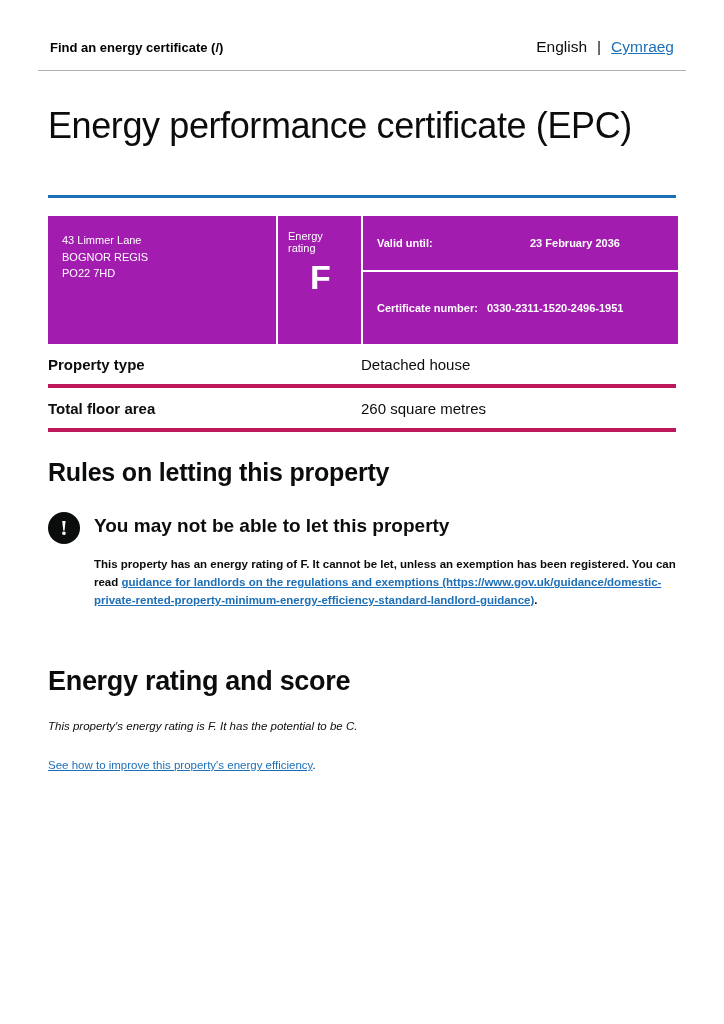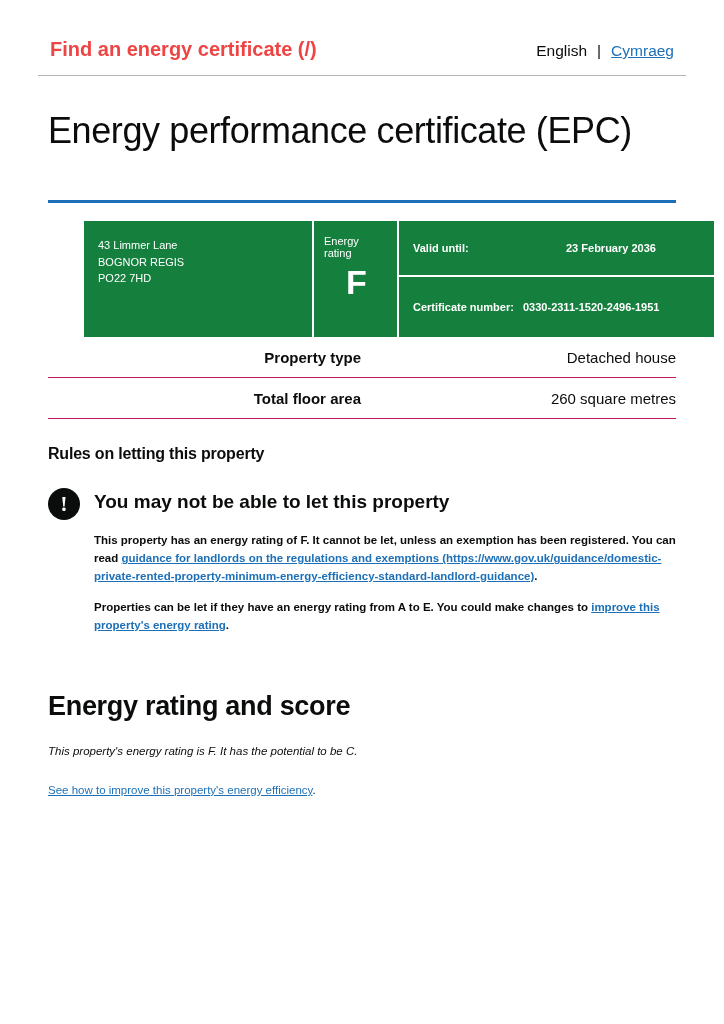--- a/index.html
+++ b/index.html
@@ -25,24 +25,24 @@
   
   .header {
     margin: 38px 38px 0 38px;
     border-bottom: 1px solid #b1b4b6;
     padding: 0 0 14px 0;
     display: flex;
     align-items: baseline;
     justify-content: space-between;
   }
   .header-title {
-    font-size: 20px;
+    font-size: 13px;
     font-weight: bold;
     letter-spacing: 0;
-    color: #ef4444;
+    color: #000000;
     padding-left: 12px;
   }
   .header-lang {
     display: flex;
     align-items: baseline;
     font-size: 15.5px;
     padding-right: 12px;
     text-align: center;
   }
   .lang-current {
@@ -73,24 +73,23 @@
 
   .title-rule {
     border-bottom: 3px solid #1d70b8;
     margin-top: 48px;
   }
 
   
   .summary {
     display: flex;
     margin-top: 18px;
-    background: #15803d;
+    background: #a21caf;
     color: #ffffff;
     width: 630px;
-    margin-left: 36px;
   }
   .summary-address {
     width: 230px;
     padding: 16px 12px 16px 14px;
     box-sizing: border-box;
     font-size: 11px;
     line-height: 1.5;
     border-right: 2px solid #ffffff;
   }
   .summary-rating {
@@ -122,52 +121,51 @@
     font-weight: bold;
     line-height: 1.4;
   }
   .summary-row.first {
     border-bottom: 2px solid #ffffff;
     height: 56px;
     align-items: center;
     gap: 43px;
   }
   .summary-row.second {
-    height: 60px;
+    height: 72px;
     align-items: center;
   }
   .summary-row .k {
     width: 110px;
   }
   .summary-row .v {
     flex: 1;
   }
 
   
   .detail-row {
     display: flex;
-    border-bottom: 1px solid #be185d;
+    border-bottom: 4px solid #be185d;
     padding: 12px 0 11px 0;
     font-size: 15px;
-    text-align: right;
   }
   .detail-row:first-of-type {
     margin-top: 20px;
   }
   .detail-key {
     width: 313px;
     font-weight: bold;
   }
   .detail-val {
     flex: 1;
   }
 
   
   h2.section {
-    font-size: 16px;
+    font-size: 25px;
     font-weight: bold;
     margin: 26px 0 0 0;
     letter-spacing: -0.2px;
   }
 
   
   .warning {
     margin-top: 24px;
     display: flex;
     align-items: flex-start;
@@ -283,21 +281,20 @@
 
     <h2 class="section">Rules on letting this property</h2>
 
     <div class="warning">
       <div class="warning-icon">!</div>
       <div class="warning-heading">You may not be able to let this property</div>
     </div>
 
     <div class="warning-body">
       <p><span>This property has an energy rating of F. It cannot be let, unless an exemption has been registered. You can read </span><a class="inline" href="#">guidance for landlords on the regulations and exemptions (https://www.gov.uk/guidance/domestic-private-rented-property-minimum-energy-efficiency-standard-landlord-guidance)</a><span>.</span></p>
-      <p><span>Properties can be let if they have an energy rating from A to E. You could make changes to </span><a class="inline" href="#">improve this property's energy rating</a><span>.</span></p>
     </div>
 
     <h2 class="big-section">Energy rating and score</h2>
 
     <div class="para">This property's energy rating is F. It has the potential to be C.</div>
 
     <div class="improve-line"><a class="inline" href="#">See how to improve this property's energy efficiency</a><span>.</span></div>
 
   </div>
 </div>

